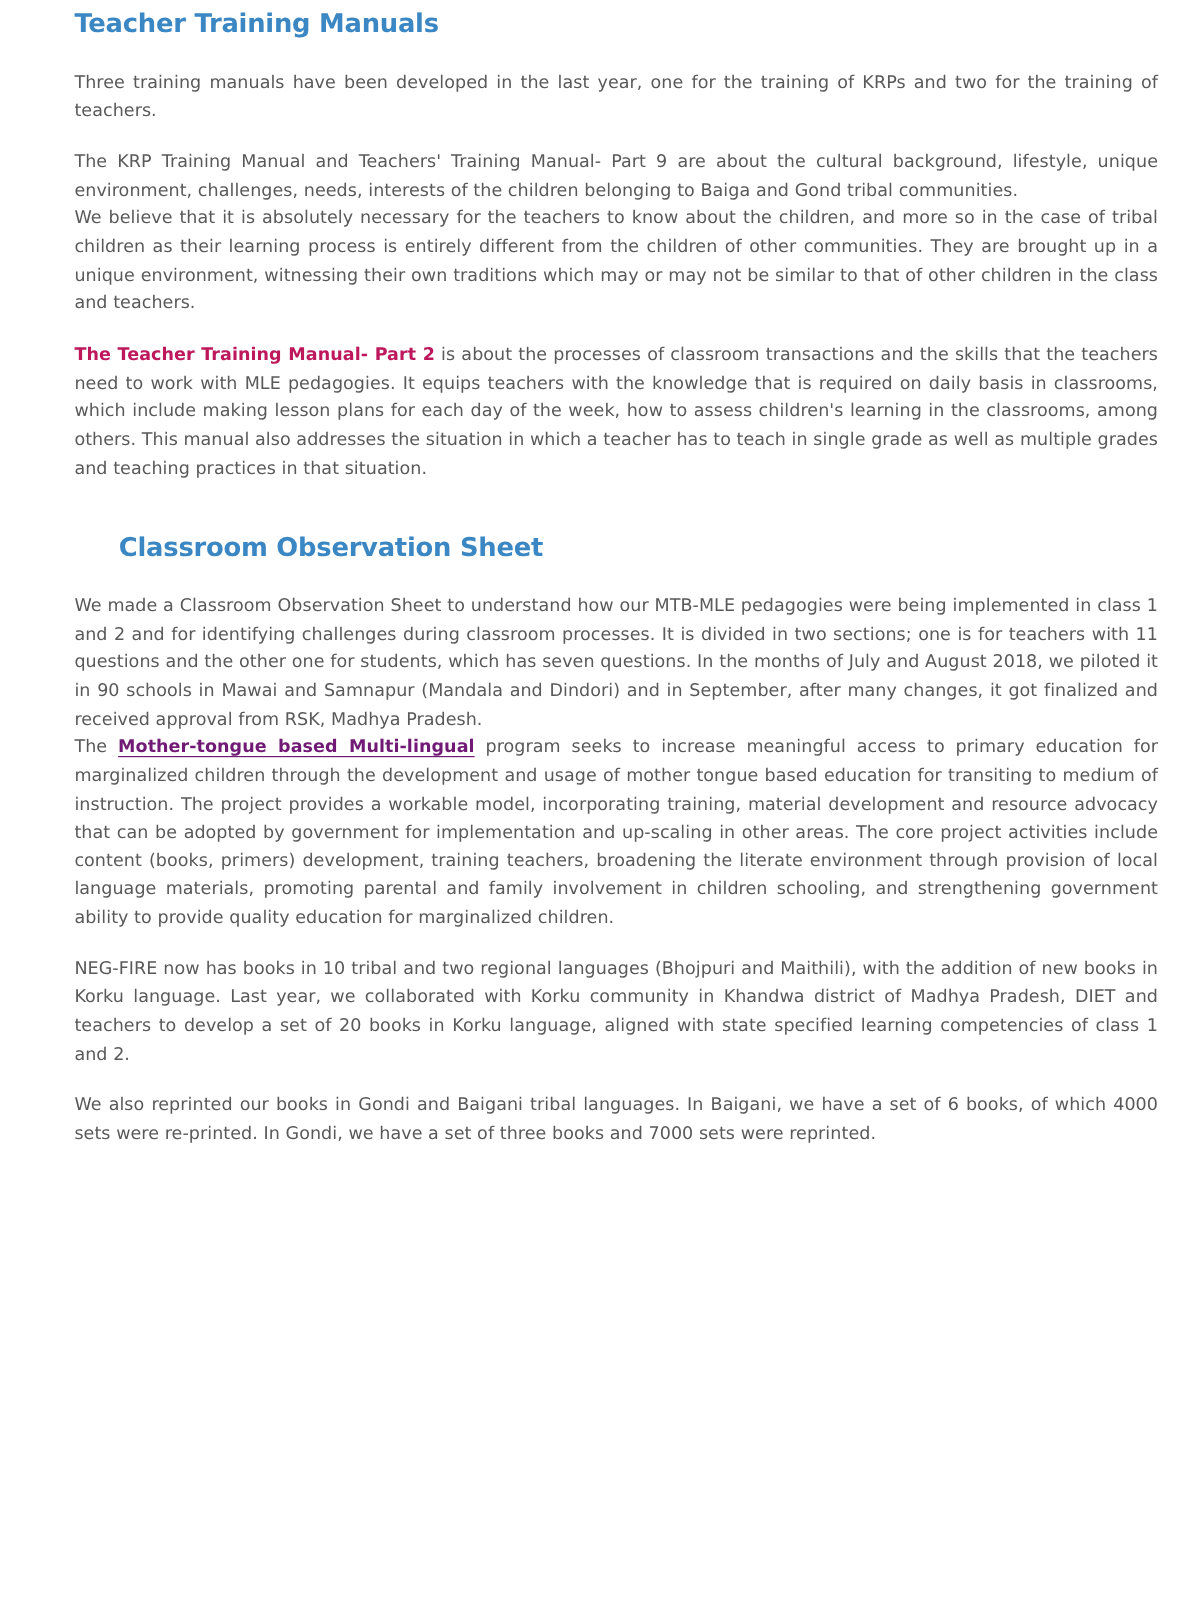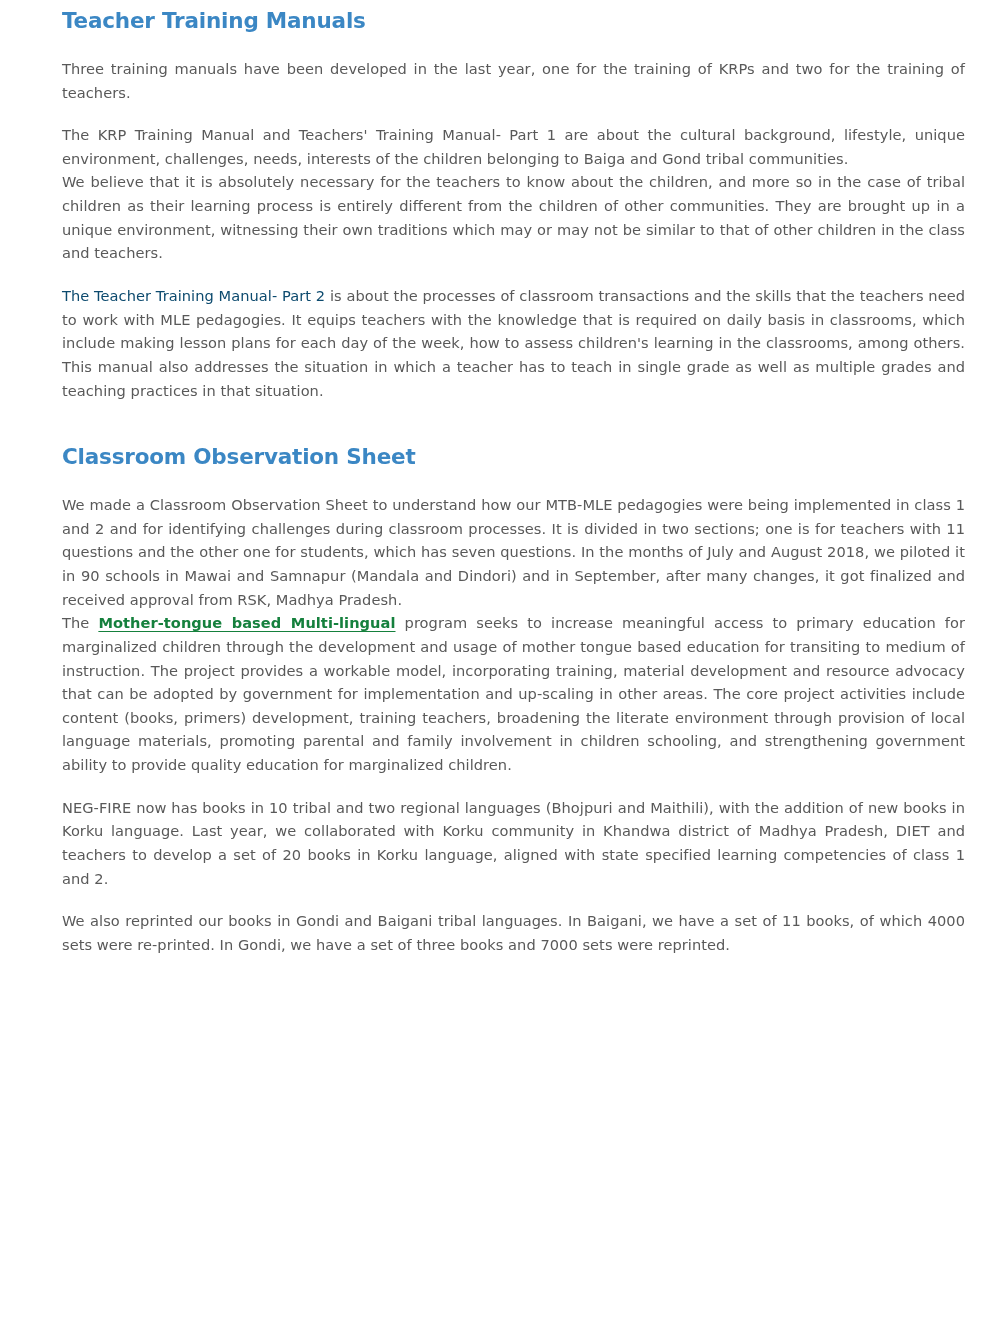--- a/index.html
+++ b/index.html
@@ -30,70 +30,71 @@
     letter-spacing: -0.2px;
     margin: 0;
     padding: 0;
     line-height: 1.25;
   }
   .heading-block {
     margin: 0 0 22px 0;
   }
   .heading-block.later {
     margin-top: 42px;
+    margin-left: 37px;
   }
   p.para {
     font-size: 14.6px;
     line-height: 1.62;
     color: #595959;
     text-align: justify;
     margin: 0 17px 19px 0;
     letter-spacing: 0.05px;
   }
   p.para.tight {
     margin-bottom: 0;
   }
   .accent {
-    color: #0c4a6e;
-    font-weight: normal;
+    color: #be185d;
+    font-weight: bold;
   }
   .accent-ul {
-    color: #15803d;
+    color: #701a75;
     font-weight: bold;
     text-decoration: underline;
     text-underline-offset: 3px;
   }
 </style>
 </head>
 <body>
 
 <div class="page">
   <div class="content">
 
     <div class="heading-block">
       <h2 class="section-heading">Teacher Training Manuals</h2>
     </div>
 
     <p class="para"><span>Three training manuals have been developed in the last year, one for the training of KRPs and two for the training of teachers.</span></p>
 
-    <p class="para tight"><span>The KRP Training Manual and Teachers' Training Manual- Part 1 are about the cultural background, lifestyle, unique environment, challenges, needs, interests of the children belonging to Baiga and Gond tribal communities.</span></p>
+    <p class="para tight"><span>The KRP Training Manual and Teachers' Training Manual- Part 9 are about the cultural background, lifestyle, unique environment, challenges, needs, interests of the children belonging to Baiga and Gond tribal communities.</span></p>
 
     <p class="para"><span>We believe that it is absolutely necessary for the teachers to know about the children, and more so in the case of tribal children as their learning process is entirely different from the children of other communities. They are brought up in a unique environment, witnessing their own traditions which may or may not be similar to that of other children in the class and teachers.</span></p>
 
 
     <p class="para"><span class="accent">The Teacher Training Manual- Part 2</span><span> is about the processes of classroom transactions and the skills that the teachers need to work with MLE pedagogies. It equips teachers with the knowledge that is required on daily basis in classrooms, which include making lesson plans for each day of the week, how to assess children's learning in the classrooms, among others. This manual also addresses the situation in which a teacher has to teach in single grade as well as multiple grades and teaching practices in that situation.</span></p>
 
     <div class="heading-block later">
       <h2 class="section-heading">Classroom Observation Sheet</h2>
     </div>
 
     <p class="para tight"><span>We made a Classroom Observation Sheet to understand how our MTB-MLE pedagogies were being implemented in class 1 and 2 and for identifying challenges during classroom processes. It is divided in two sections; one is for teachers with 11 questions and the other one for students, which has seven questions. In the months of July and August 2018, we piloted it in 90 schools in Mawai and Samnapur (Mandala and Dindori) and in September, after many changes, it got finalized and received approval from RSK, Madhya Pradesh.</span></p>
 
 
 
     <p class="para"><span>The </span><span class="accent-ul">Mother-tongue based Multi-lingual</span><span> program seeks to increase meaningful access to primary education for marginalized children through the development and usage of mother tongue based education for transiting to medium of instruction. The project provides a workable model, incorporating training, material development and resource advocacy that can be adopted by government for implementation and up-scaling in other areas. The core project activities include content (books, primers) development, training teachers, broadening the literate environment through provision of local language materials, promoting parental and family involvement in children schooling, and strengthening government ability to provide quality education for marginalized children.</span></p>
 
     <p class="para"><span>NEG-FIRE now has books in 10 tribal and two regional languages (Bhojpuri and Maithili), with the addition of new books in Korku language. Last year, we collaborated with Korku community in Khandwa district of Madhya Pradesh, DIET and teachers to develop a set of 20 books in Korku language, aligned with state specified learning competencies of class 1 and 2.</span></p>
 
-    <p class="para"><span>We also reprinted our books in Gondi and Baigani tribal languages. In Baigani, we have a set of 11 books, of which 4000 sets were re-printed. In Gondi, we have a set of three books and 7000 sets were reprinted.</span></p>
+    <p class="para"><span>We also reprinted our books in Gondi and Baigani tribal languages. In Baigani, we have a set of 6 books, of which 4000 sets were re-printed. In Gondi, we have a set of three books and 7000 sets were reprinted.</span></p>
 
   </div>
 </div>
 
 </body></html>

